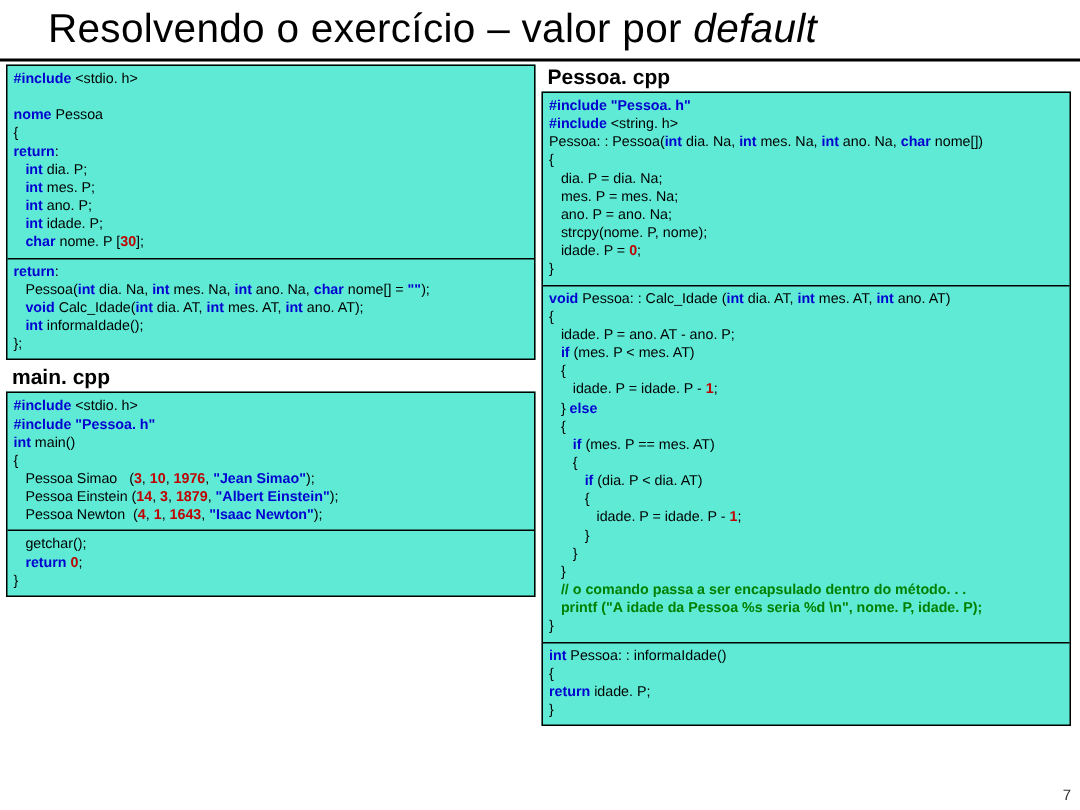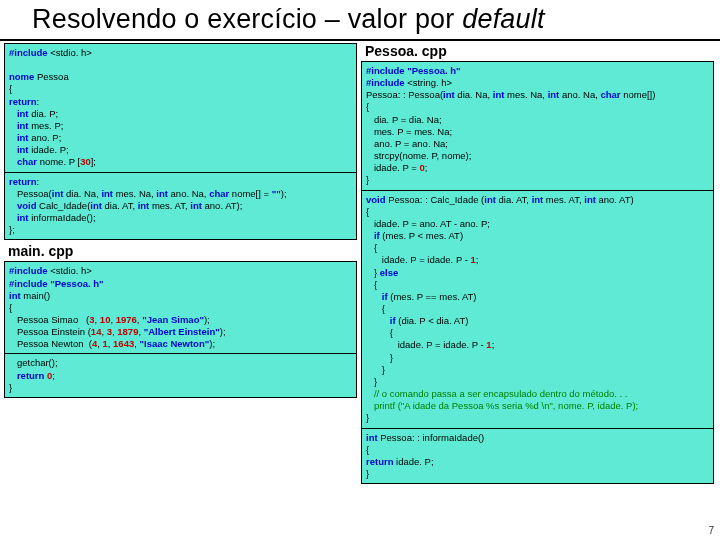--- a/index.html
+++ b/index.html
@@ -42,21 +42,21 @@
   pre {
     font-family: Arial, Helvetica, sans-serif;
     font-size: 9.5px;
     line-height: 1.28;
     white-space: pre-wrap;
     word-wrap: break-word;
   }
   .kw { color: #0000d0; font-weight: bold; }
   .num { color: #c00000; font-weight: bold; }
   .str { color: #0000d0; font-weight: bold; }
-  .cm { color: #008000; font-weight: normal; }
+  .cm { color: #008000; font-weight: bold; }
   .page-num {
     position: absolute;
     right: 6px;
     bottom: 4px;
     font-size: 10px;
     color: #333;
   }
 </style>
 </head>
 <body>

